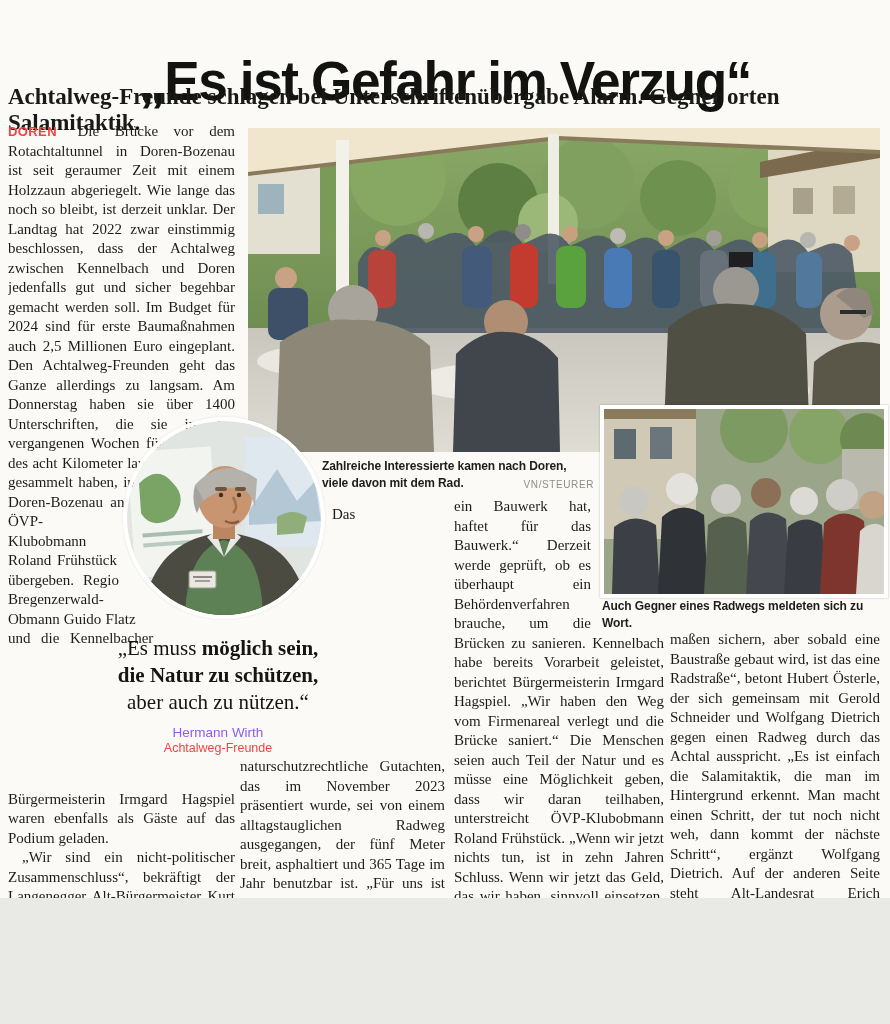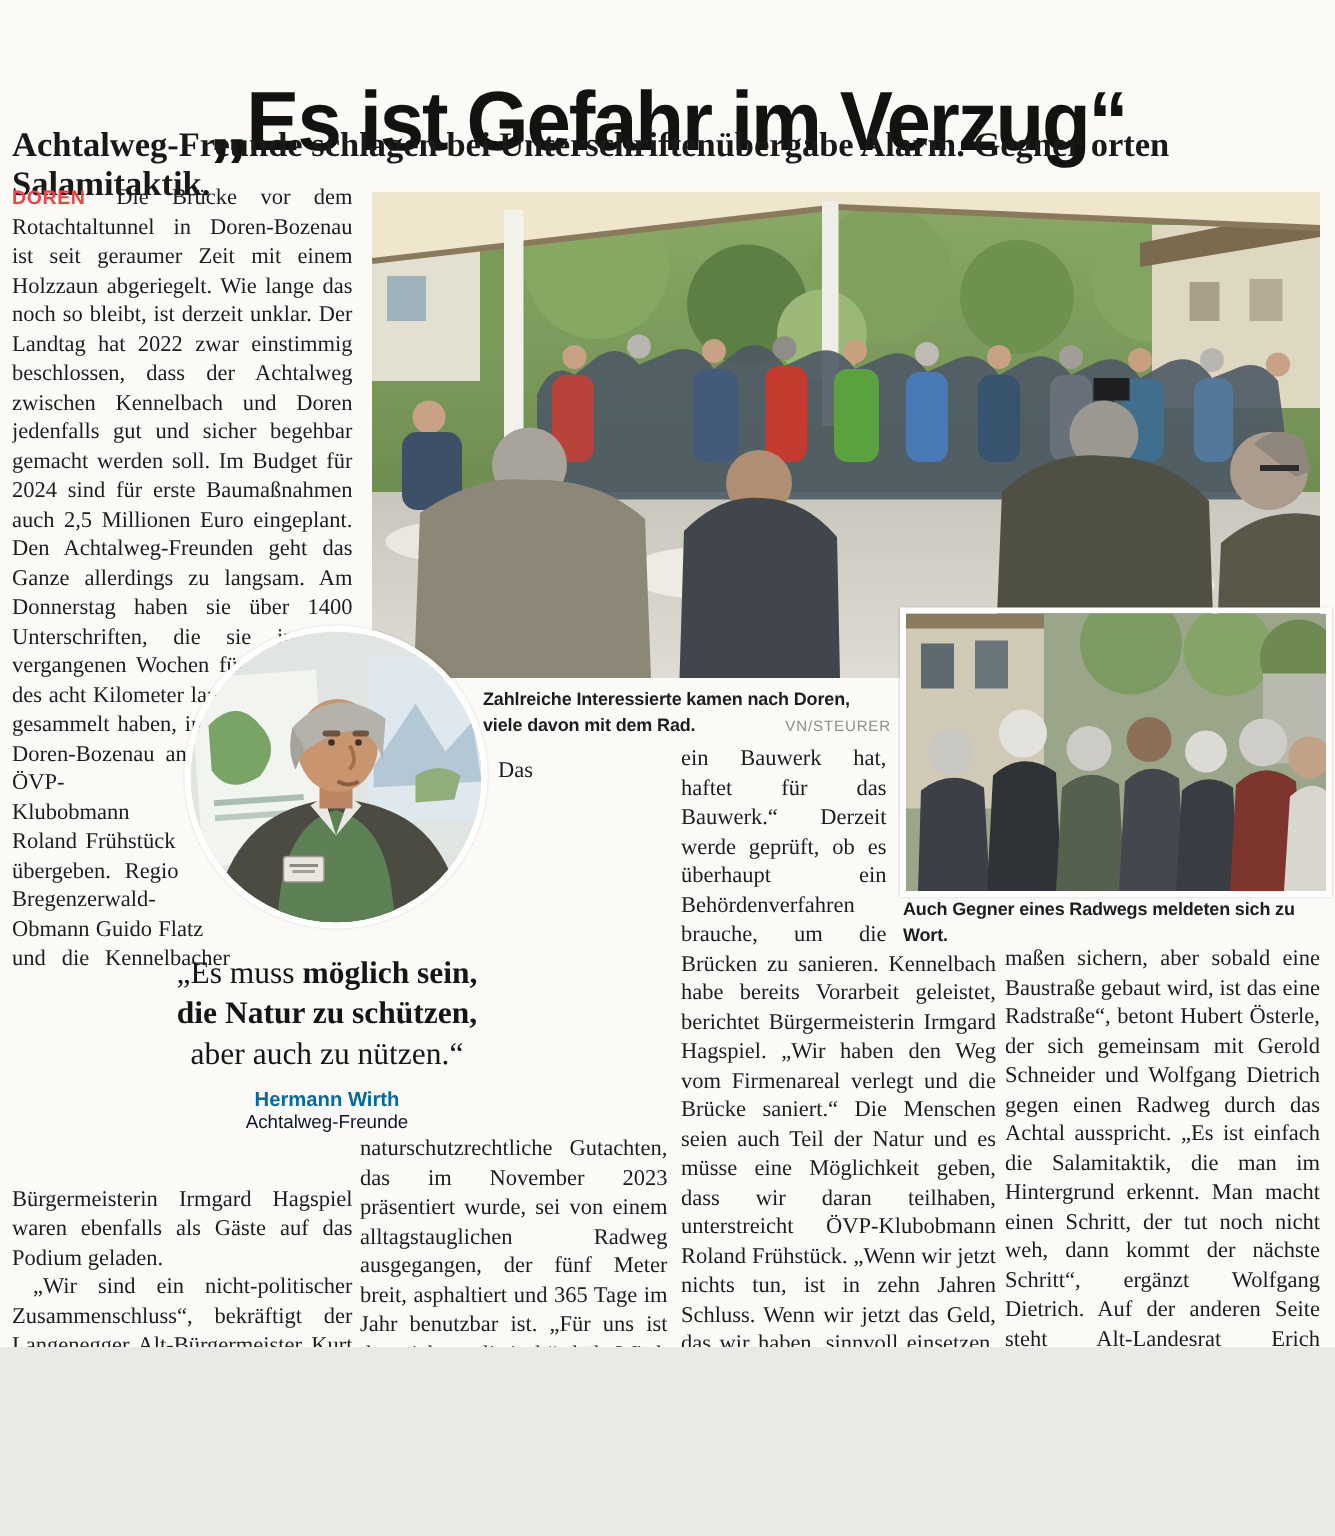--- a/index.html
+++ b/index.html
@@ -39,23 +39,23 @@
            font-size:12px;line-height:17px;color:#1d1d1b;letter-spacing:-.1px;z-index:5;}
   #cap-main{left:322px;top:458px;width:272px;height:36px;}
   #cap-main .credit{position:absolute;right:0;bottom:1px;font-weight:normal;font-size:10px;
                     letter-spacing:.6px;color:#8e8e88;}
   #cap-inset{left:602px;top:598px;width:282px;}
   
   #pullquote{position:absolute;left:110px;top:622px;width:216px;text-align:center;z-index:5;}
   #pullquote .q{font-family:"Liberation Serif",serif;font-size:21px;line-height:27px;color:#15** ;
                 color:#151513;margin-top:13px;}
   #pullquote .q b{font-weight:bold;}
-  #pullquote .name{font-family:"Liberation Sans",sans-serif;font-weight:bold;font-size:13.5px;
-                   margin-top:9px;color:#0369a1;}
-  #pullquote .role{font-family:"Liberation Sans",sans-serif;font-size:12.5px;color:#0f172a;margin-top:1px;}
+  #pullquote .name{font-family:"Liberation Sans",sans-serif;font-weight:normal;font-size:13.5px;
+                   margin-top:9px;color:#8b5cf6;}
+  #pullquote .role{font-family:"Liberation Sans",sans-serif;font-size:12.5px;color:#ef4444;margin-top:1px;}
   
   #promo{position:absolute;left:672px;top:942px;width:212px;height:80px;z-index:5;}
   #vplus{position:absolute;left:4px;top:7px;width:64px;height:62px;background:#d3222a;
          border-radius:9px;color:#fff;font-family:"Liberation Sans",sans-serif;font-weight:800;
          font-size:32px;display:flex;align-items:center;justify-content:center;}
   #qr{position:absolute;left:78px;top:4px;width:52px;height:52px;}
   #promo-url{position:absolute;left:78px;top:59px;font-family:"Liberation Sans",sans-serif;
              font-weight:bold;font-size:11.5px;color:#111;white-space:nowrap;}
   .tag{position:absolute;left:140px;font-family:"Liberation Sans",sans-serif;font-weight:bold;
        font-size:11.5px;letter-spacing:.2px;}

